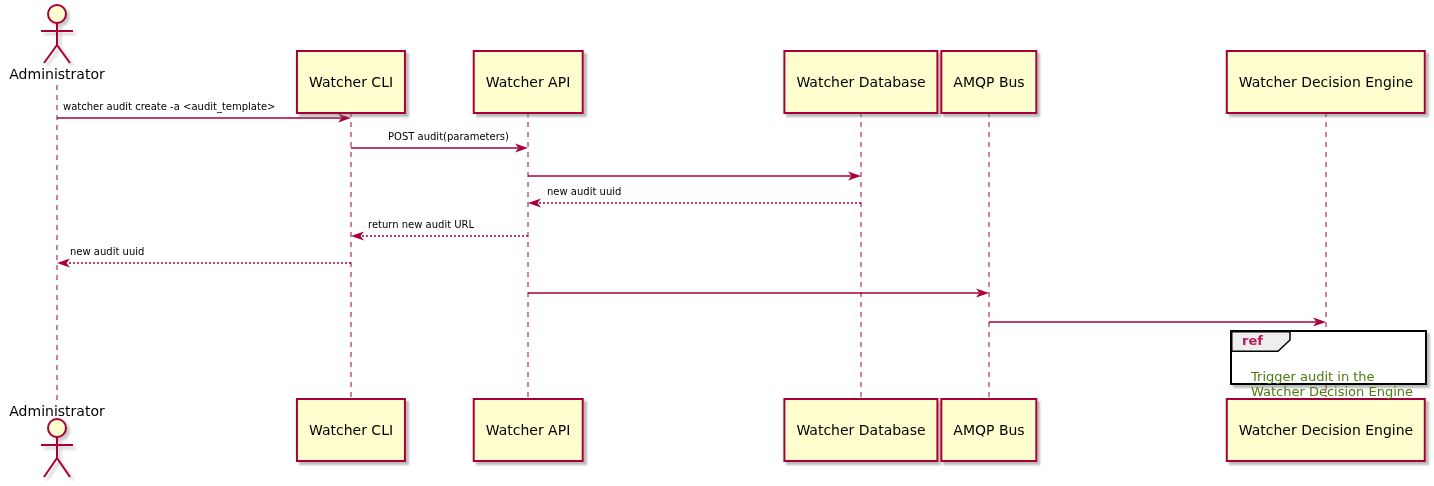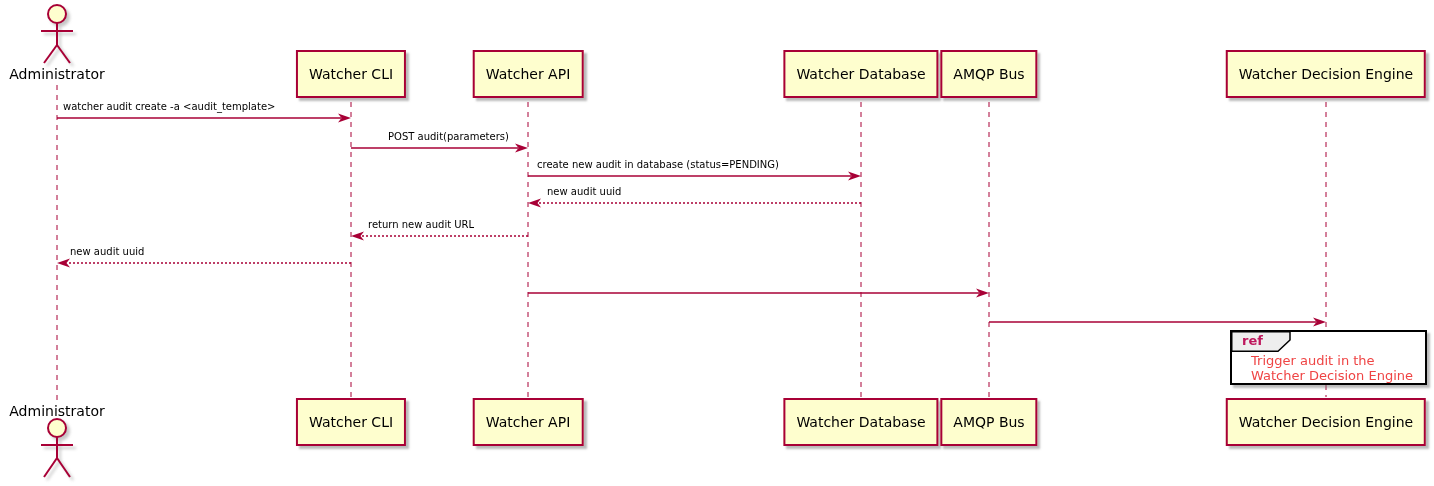--- a/index.html
+++ b/index.html
@@ -48,21 +48,21 @@
     fill: #FEFECE;
   }
   .actor-fig {
     filter: drop-shadow(3px 3px 1.5px rgba(130,130,130,0.45));
   }
   .pbox {
     position: absolute;
     transform: translateX(-50%);
     height: 28px;
     line-height: 28px;
-    padding: 8px 11px;
+    padding: 16px 11px;
     background: #FEFECE;
     border: 2px solid #A80036;
     box-shadow: 3px 3px 2px rgba(120,120,120,0.5);
     font-size: 14px;
     color: #000000;
     white-space: nowrap;
     text-align: center;
   }
   .actor-label {
     position: absolute;
@@ -100,22 +100,23 @@
     top: 1px;
     font-size: 13px;
     font-weight: bold;
     color: #be185d;
   }
   .refline {
     position: absolute;
     left: 19px;
     font-size: 13px;
     line-height: 15px;
-    color: #ef4444;
-    white-space: nowrap;
+    color: #4d7c0f;
+    white-space: nowrap;
+    margin-top: 16px;
   }
 </style>
 </head>
 <body>
 
 <div class="diagram">
 
   <svg class="layer" width="1434" height="486">
     
     <line class="lifeline" x1="57" y1="85" x2="57" y2="402"></line>
@@ -187,21 +188,20 @@
   <div class="pbox" style="left:1326px; top:50px;">Watcher Decision Engine</div>
 
   <div class="pbox" style="left:351px;  top:398px;">Watcher CLI</div>
   <div class="pbox" style="left:528px;  top:398px;">Watcher API</div>
   <div class="pbox" style="left:861px;  top:398px;">Watcher Database</div>
   <div class="pbox" style="left:989px;  top:398px;">AMQP Bus</div>
   <div class="pbox" style="left:1326px; top:398px;">Watcher Decision Engine</div>
 
   <div class="mlabel" style="left:63px;  top:99px;">watcher audit create -a &lt;audit_template&gt;</div>
   <div class="mlabel" style="left:359px; top:129px;margin-left:29px;">POST audit(parameters)</div>
-  <div class="mlabel" style="left:537px; top:157px;">create new audit in database (status=PENDING)</div>
   <div class="mlabel" style="left:547px; top:184px;">new audit uuid</div>
   <div class="mlabel" style="left:368px; top:217px;">return new audit URL</div>
   <div class="mlabel" style="left:70px;  top:244px;">new audit uuid</div>
 
   <div class="refbox">
     <svg class="reftab" width="66" height="22">
       <path d="M0.75,0.75 H59 V9 L47,20.2 H0.75 Z" fill="#EEEEEE" stroke="#000000" stroke-width="1.5"></path>
     </svg>
     <span class="reftab-text">ref</span>
     <div class="refline" style="top:21px;">Trigger audit in the</div>

